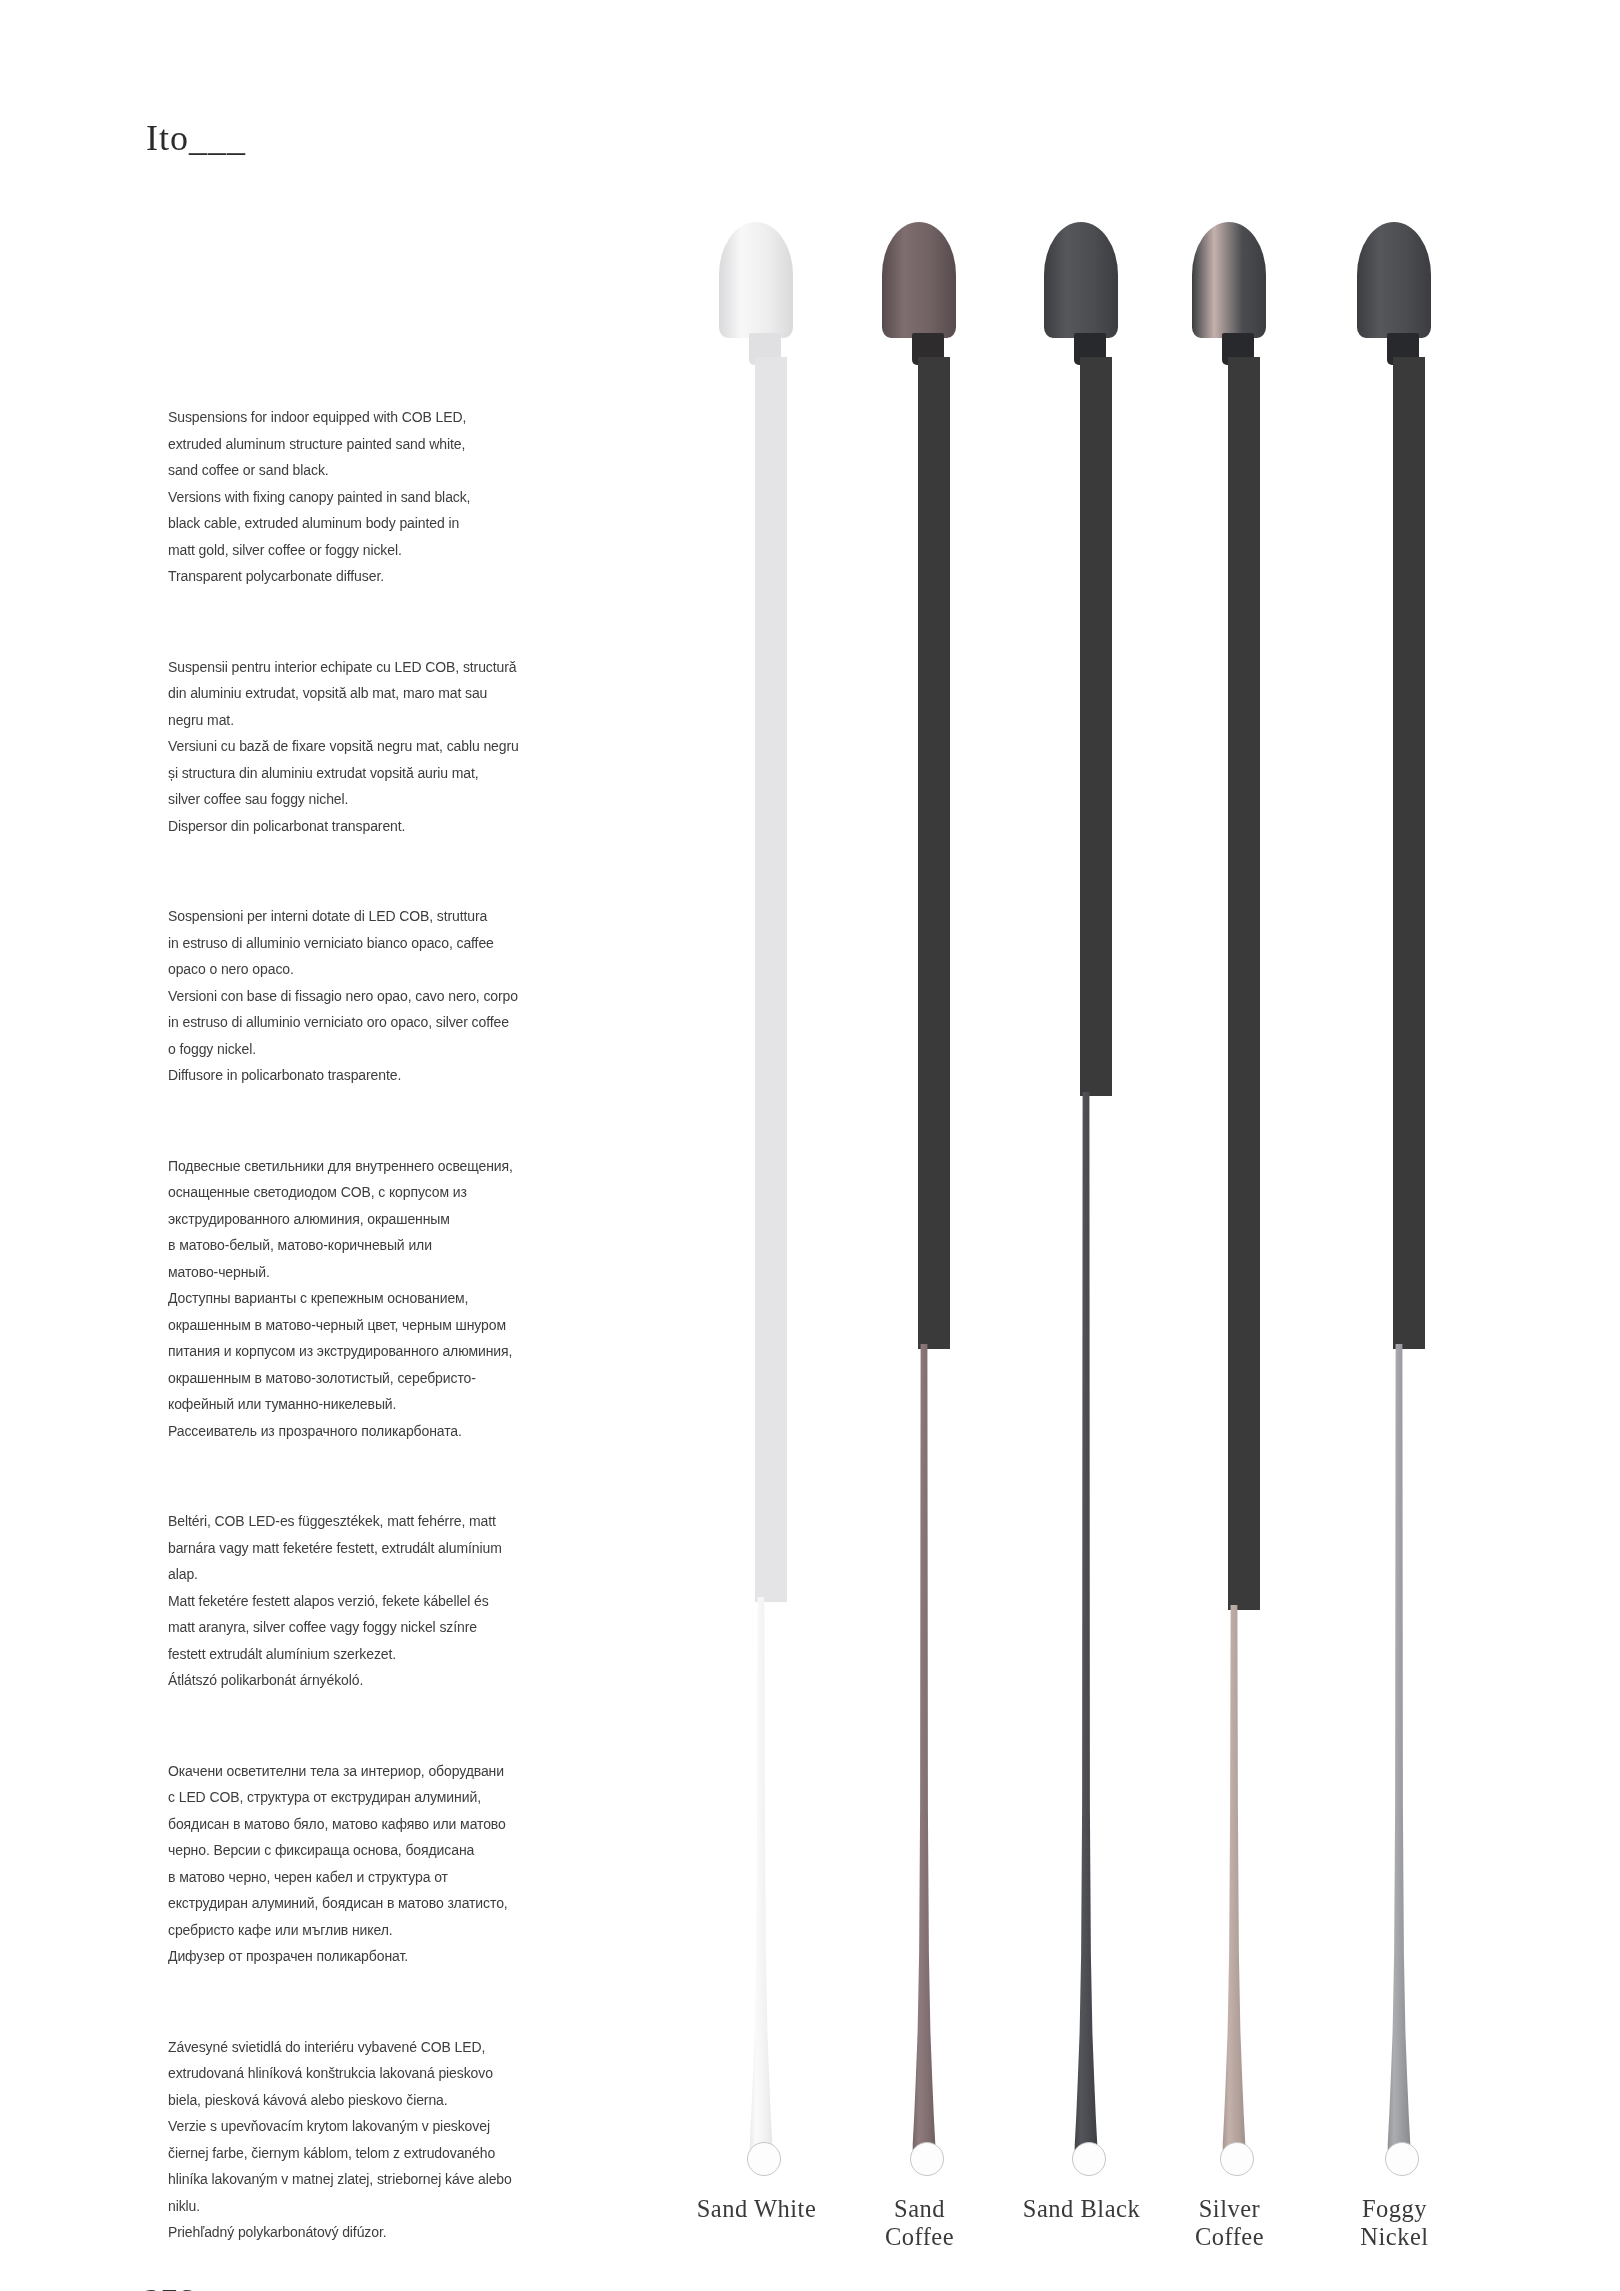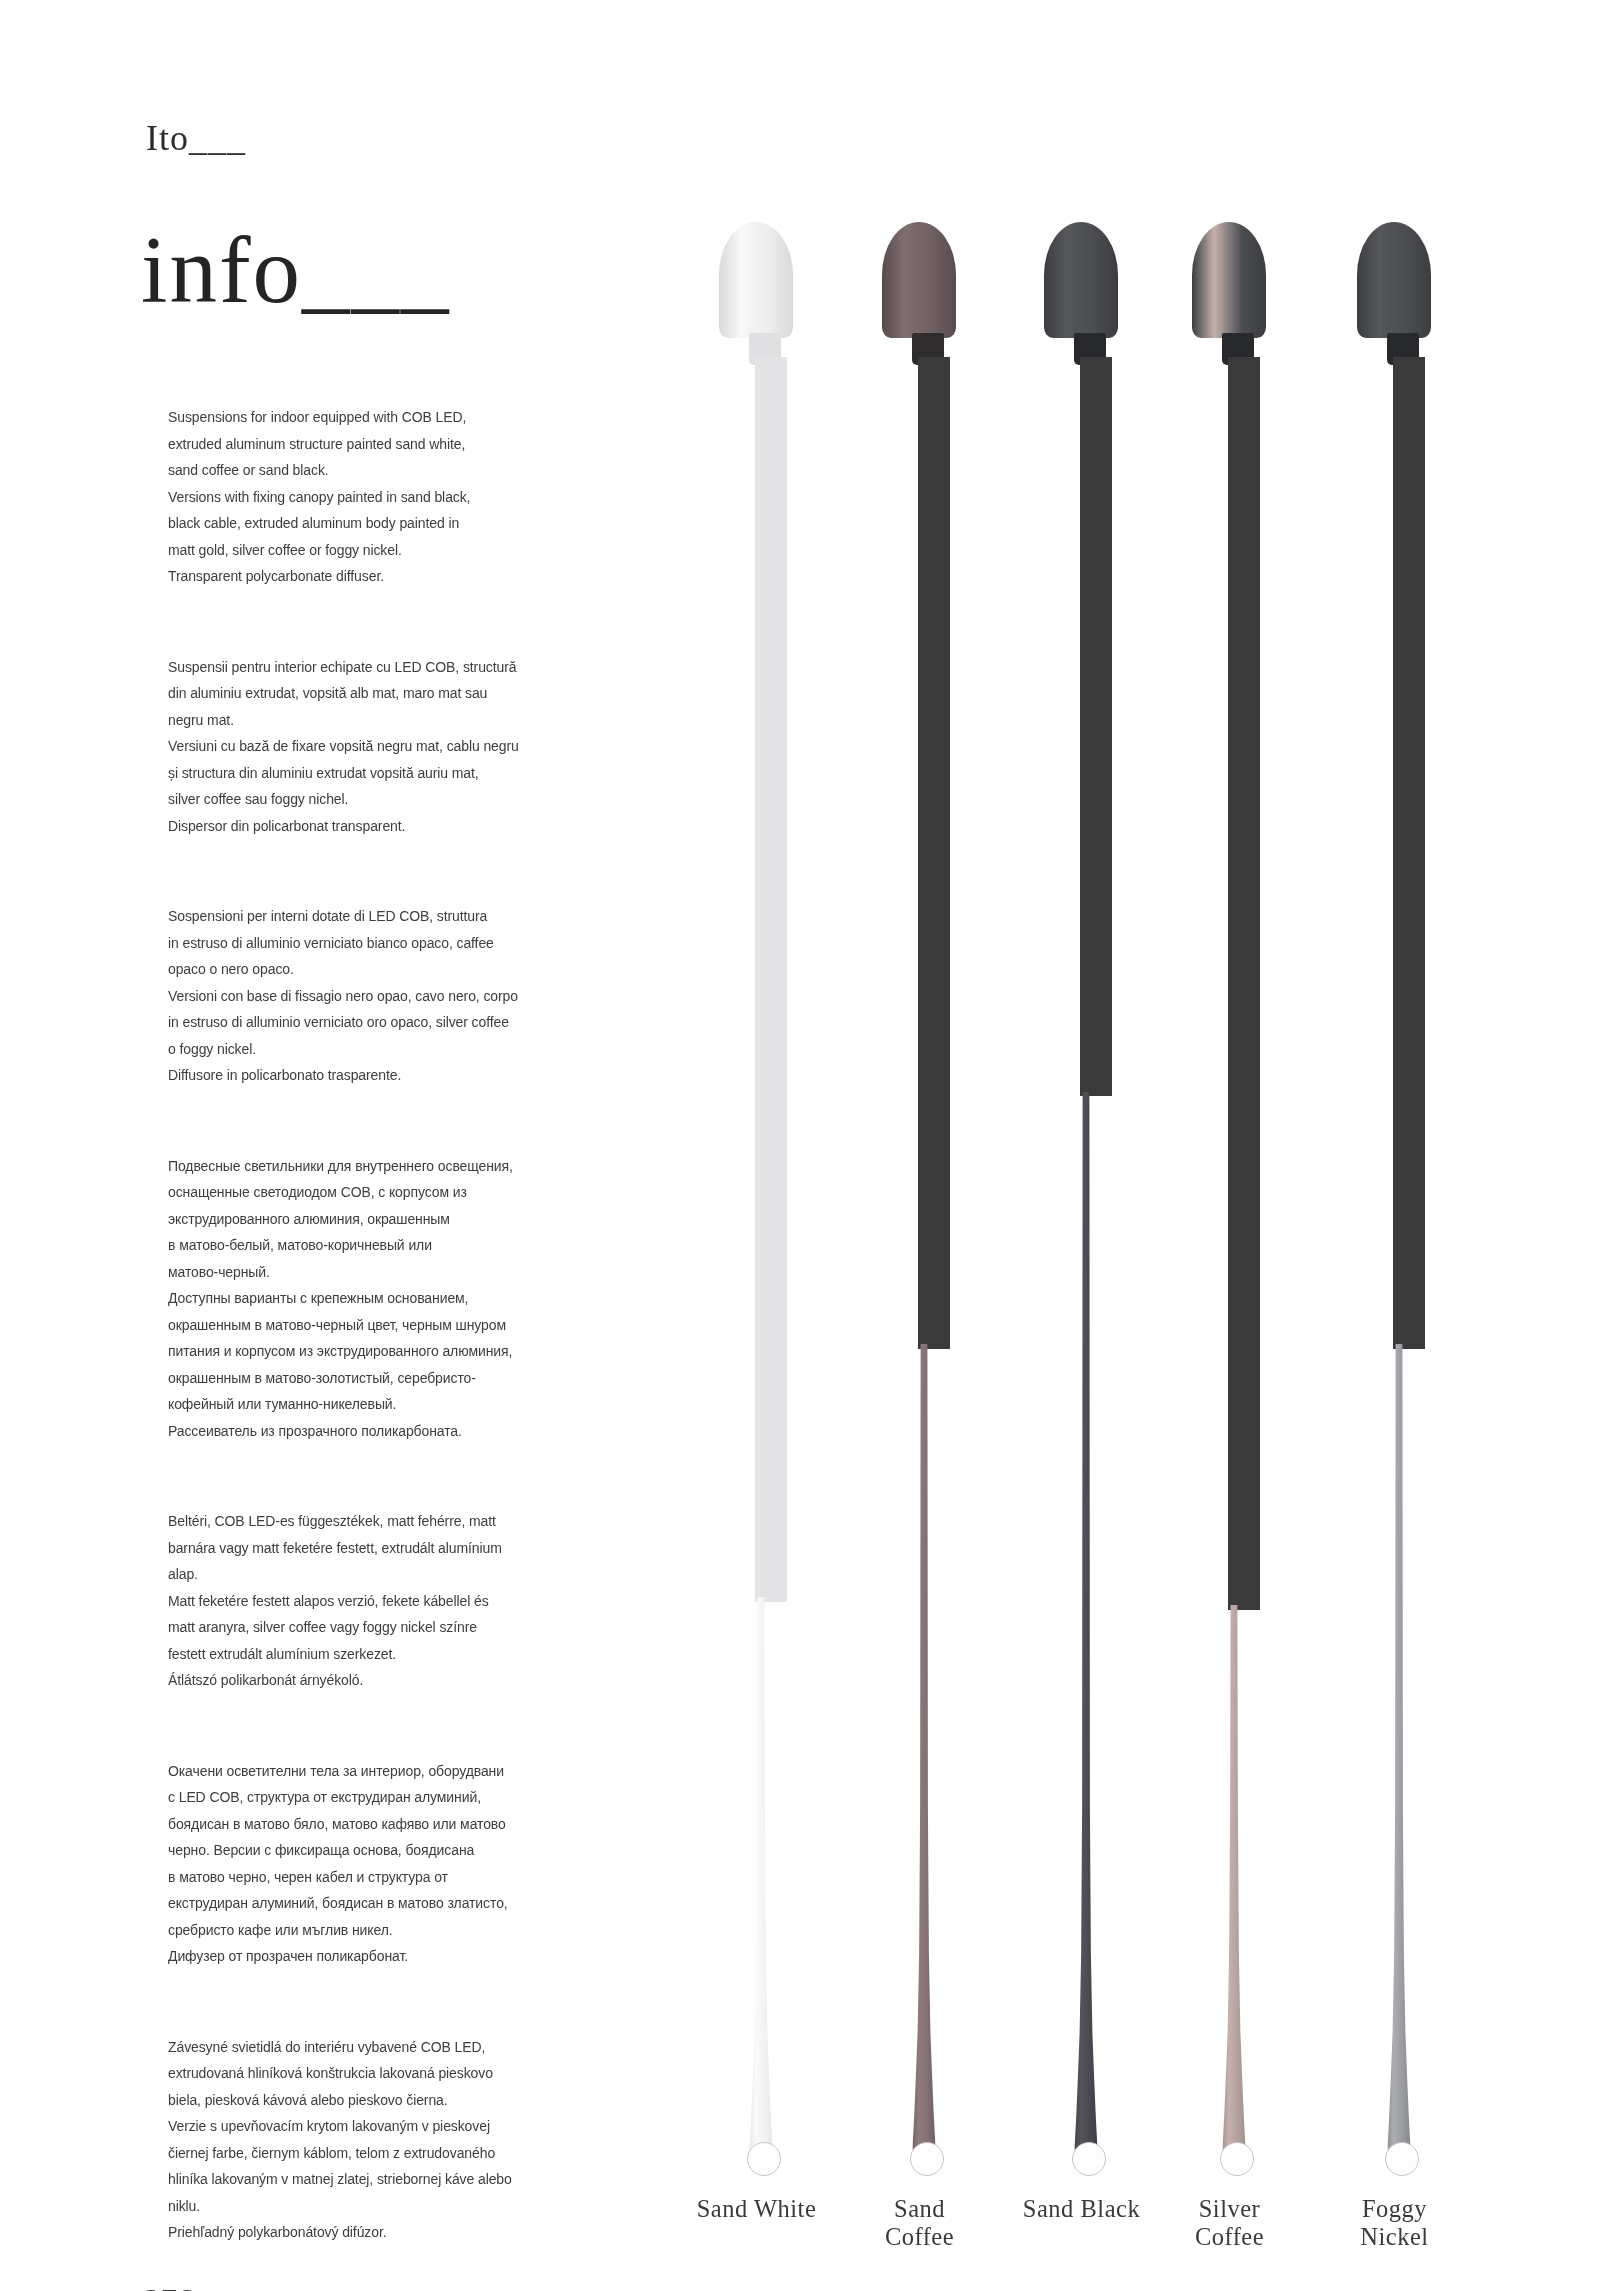--- a/index.html
+++ b/index.html
@@ -91,21 +91,20 @@
     font-size:22px; color:#a3a3a3;
   }
 </style>
 </head>
 <body>
 
 <div class="page">
 
   <div class="product-name">Ito___</div>
 
-  <div class="section-title">info___</div>
 
   <div class="descriptions">
     <p class="para">Suspensions for indoor equipped with COB LED,
 extruded aluminum structure painted sand white,
 sand coffee or sand black.
 Versions with fixing canopy painted in sand black,
 black cable, extruded aluminum body painted in
 matt gold, silver coffee or foggy nickel.
 Transparent polycarbonate diffuser.</p>
     <p class="para">Suspensii pentru interior echipate cu LED COB, structură

